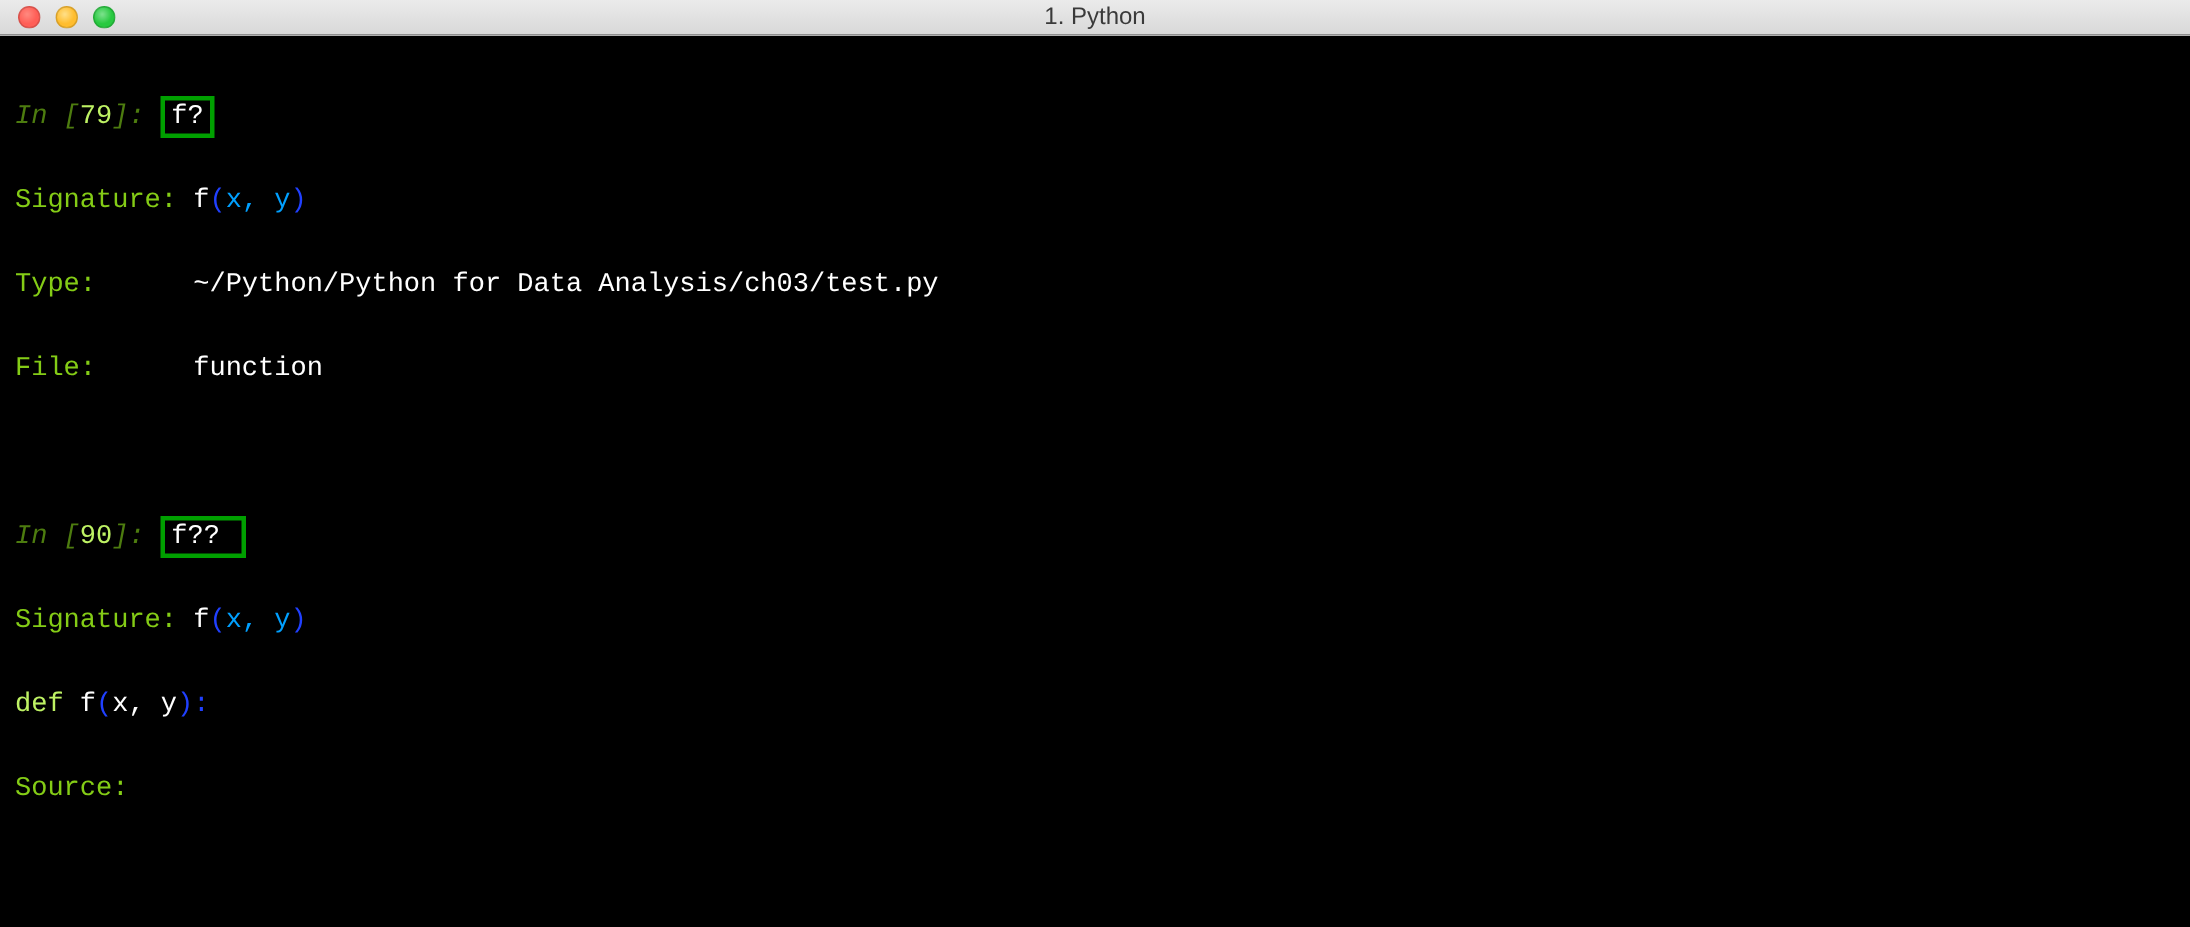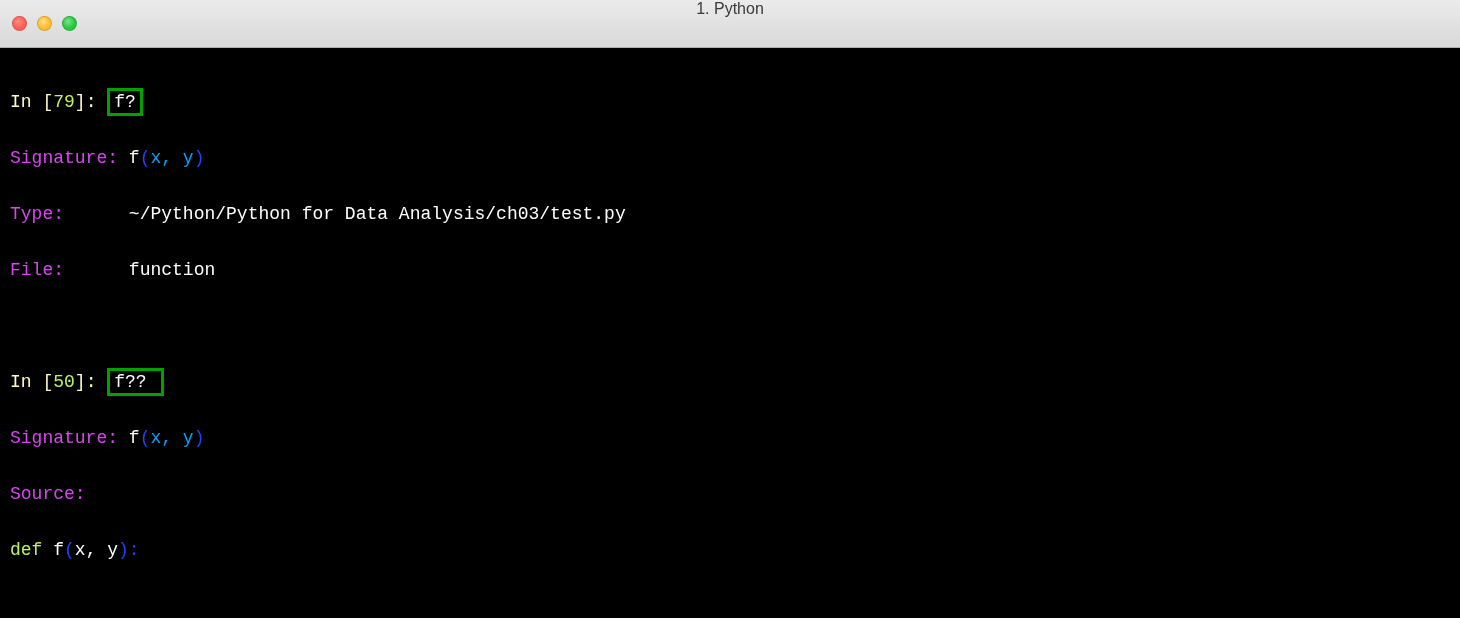--- a/index.html
+++ b/index.html
@@ -5,24 +5,25 @@
     * { margin: 0; padding: 0; box-sizing: border-box; }
     body {
       font-family: "Menlo", "Monaco", "Courier New", monospace;
       font-size: 18px;
       background: #000;
       width: 1460px;
       height: 618px;
       overflow: hidden;
     }
     .titlebar {
-      height: 48px;
+      height: 24px;
       background: linear-gradient(to bottom, #ebebeb 0%, #d8d8d8 100%);
       border-bottom: 1px solid #b0b0b0;
       display: flex;
+      align-items: center;
       position: relative;
       padding: 0 12px;
     }
     .traffic-lights {
       display: flex;
       gap: 10px;
       align-items: center;
     }
     .btn {
       width: 15px;
@@ -40,25 +41,25 @@
       font-family: -apple-system, "Helvetica Neue", Arial, sans-serif;
       font-size: 16px;
       color: #3a3a3a;
     }
     .terminal {
       padding: 12px 10px;
       color: #fff;
       white-space: pre;
       line-height: 28px;
     }
-    .green   { color: #fef9c3; }
+    .green   { color: #4d7c0f; font-style: italic; }
     .lgreen  { color: #bef264; }
     .blue    { color: #2040ff; }
     .cyan    { color: #00a0ff; }
-    .red     { color: #d946ef; }
+    .red     { color: #84cc16; }
     .white   { color: #ffffff; }
     .box {
       display: inline-block;
       border: 3px solid #00a000;
       padding: 0 4px;
       line-height: 22px;
     }
     @keyframes blink { 50% { opacity: 0; } }
   </style>
 </head>
@@ -72,24 +73,24 @@
   </div>
   <div class="title">1. Python</div>
 </div>
 
 <div class="terminal">
 <div><span class="green"><span>In [</span></span><span class="lgreen">79</span><span class="green">]: </span><span class="box"><span class="white">f?</span></span></div>
 <div><span class="red">Signature:</span><span class="white"> f</span><span class="blue">(</span><span class="cyan">x, y</span><span class="blue">)</span></div>
 <div><span class="red">Type:</span><span class="white">      ~/Python/Python for Data Analysis/ch03/test.py</span></div>
 <div><span class="red">File:</span><span class="white">      function</span></div>
 <div>&nbsp;</div>
-<div><span class="green"><span>In [</span></span><span class="lgreen">50</span><span class="green">]: </span><span class="box"><span class="white">f??</span> </span></div>
+<div><span class="green"><span>In [</span></span><span class="lgreen">90</span><span class="green">]: </span><span class="box"><span class="white">f??</span> </span></div>
 <div><span class="red">Signature:</span><span class="white"> f</span><span class="blue">(</span><span class="cyan">x, y</span><span class="blue">)</span></div>
+<div><span class="lgreen">def</span><span class="white"> f</span><span class="blue">(</span><span class="white">x, y</span><span class="blue">)</span><span class="blue">:</span></div>
 <div><span class="red">Source:</span></div>
-<div><span class="lgreen">def</span><span class="white"> f</span><span class="blue">(</span><span class="white">x, y</span><span class="blue">)</span><span class="blue">:</span></div>
 
 
 
 
 
 
 
 </div>
 
 </body></html>

